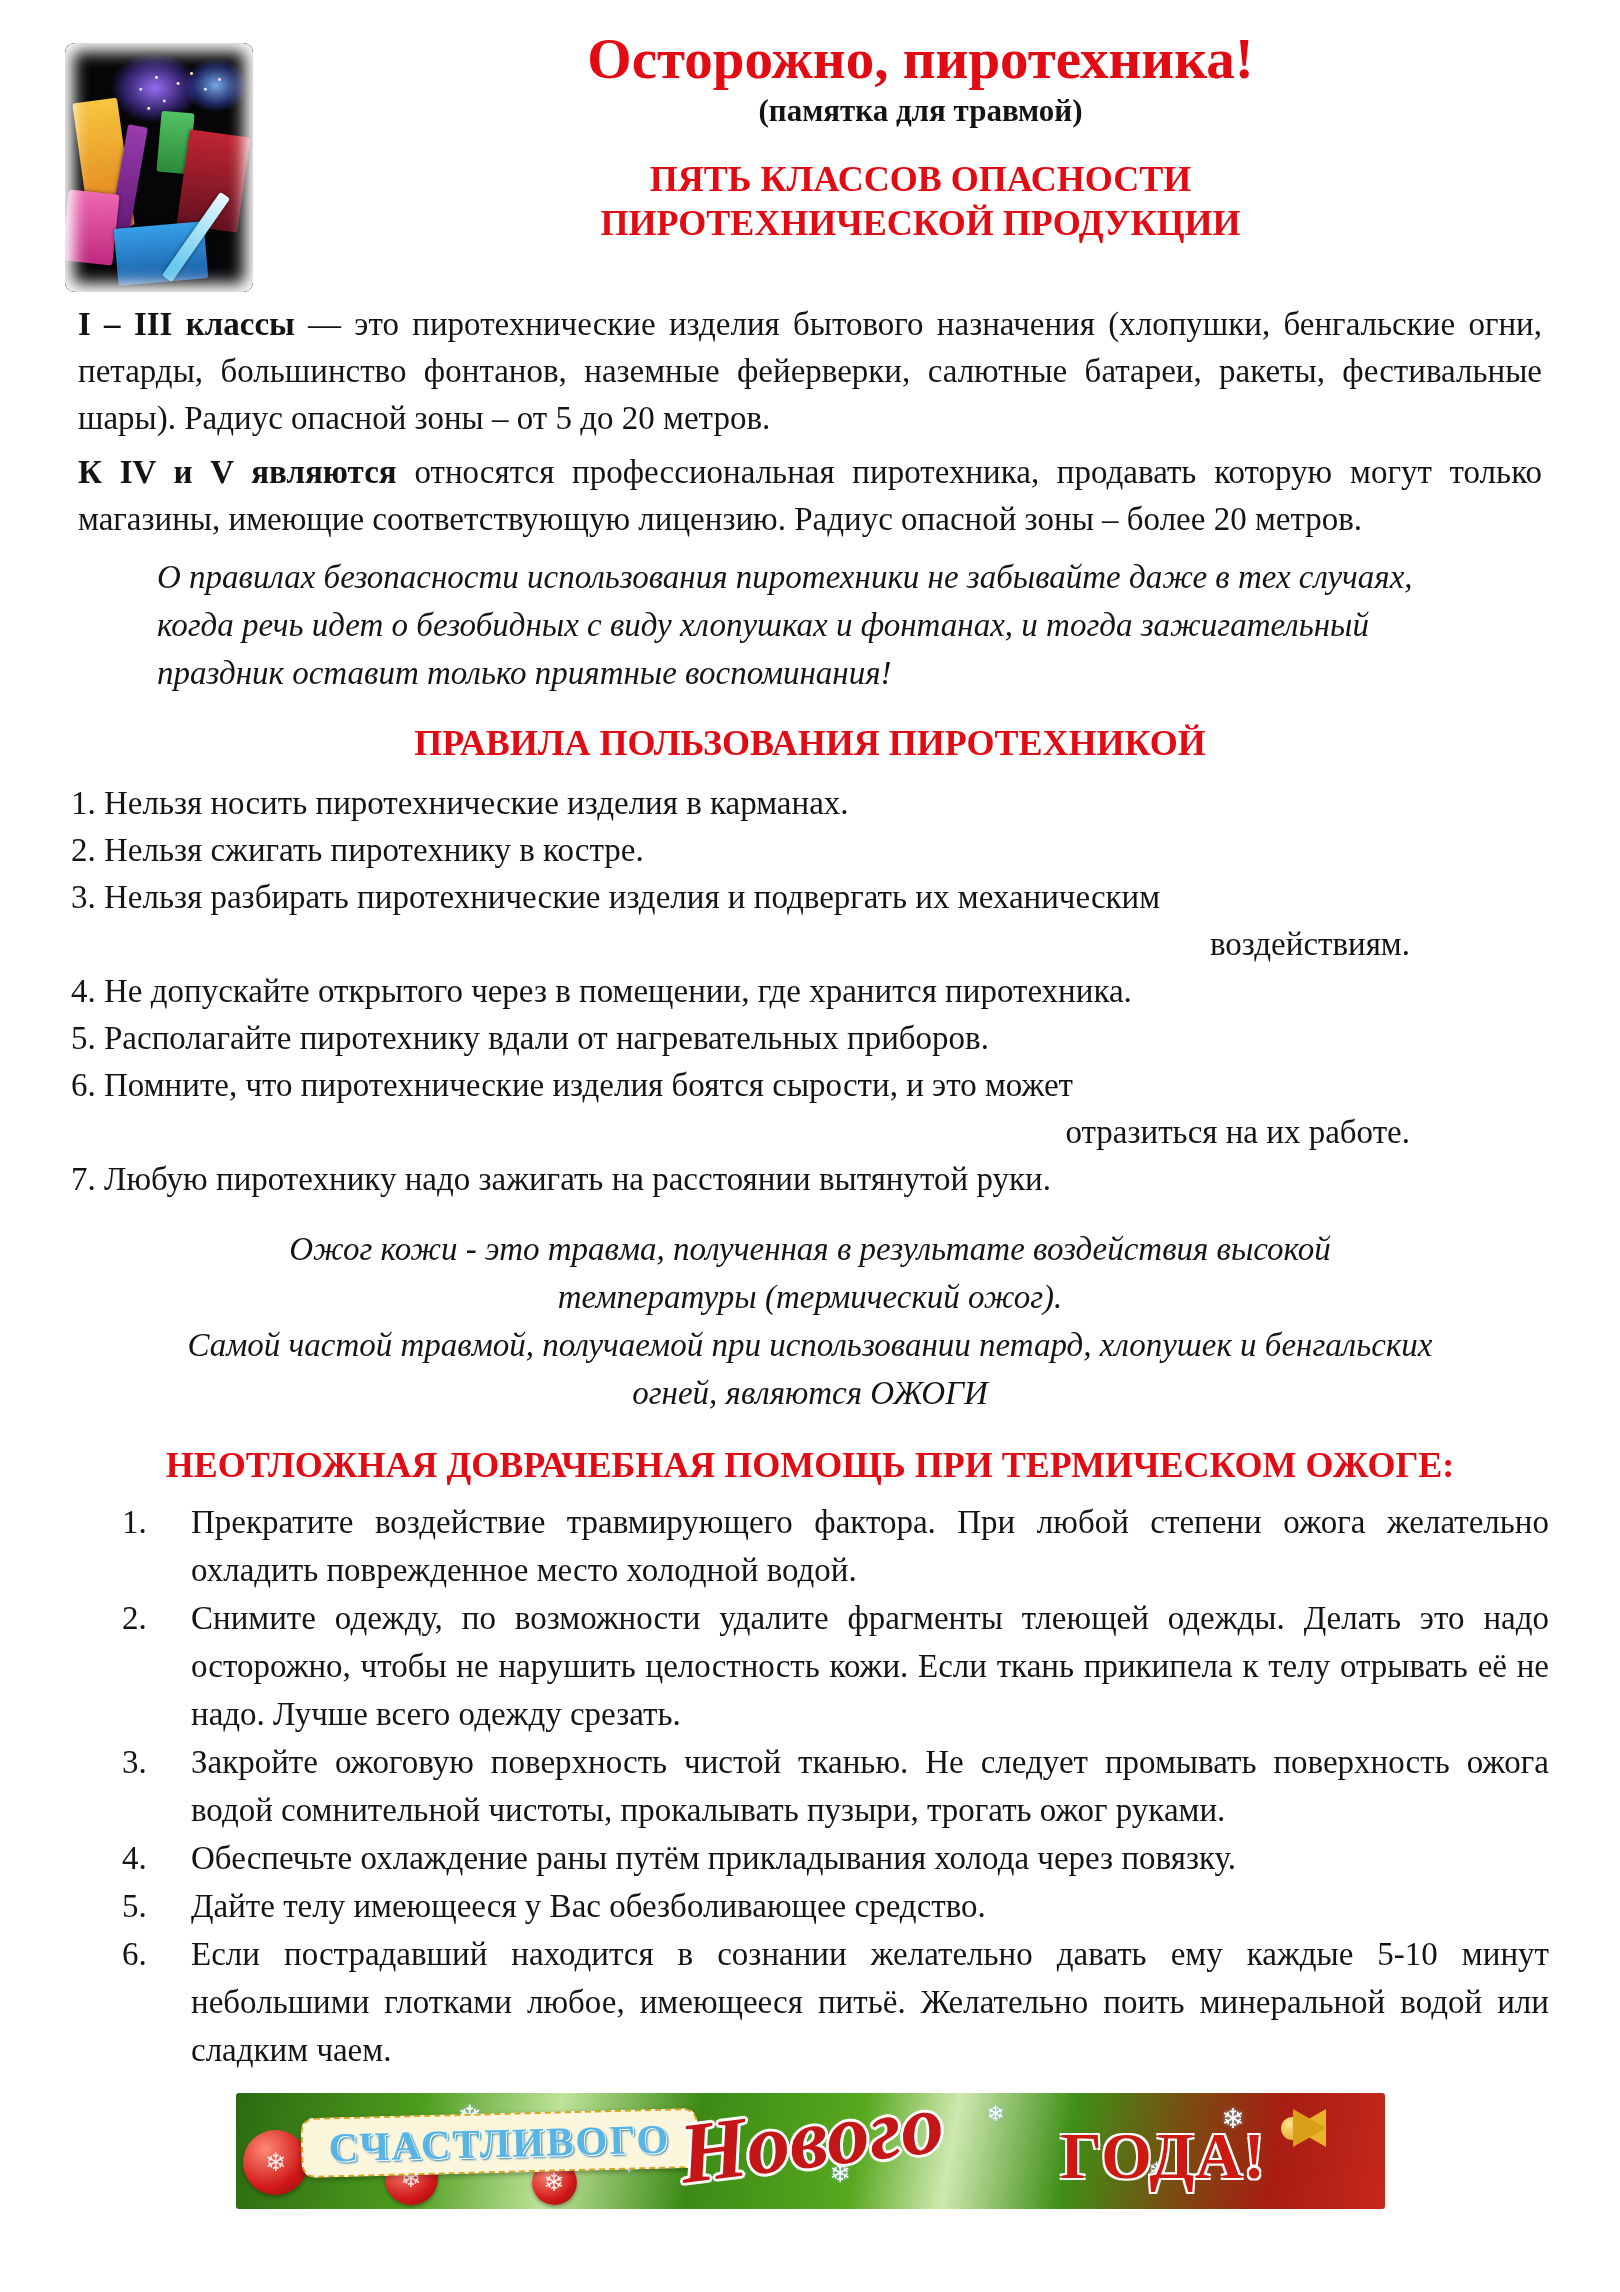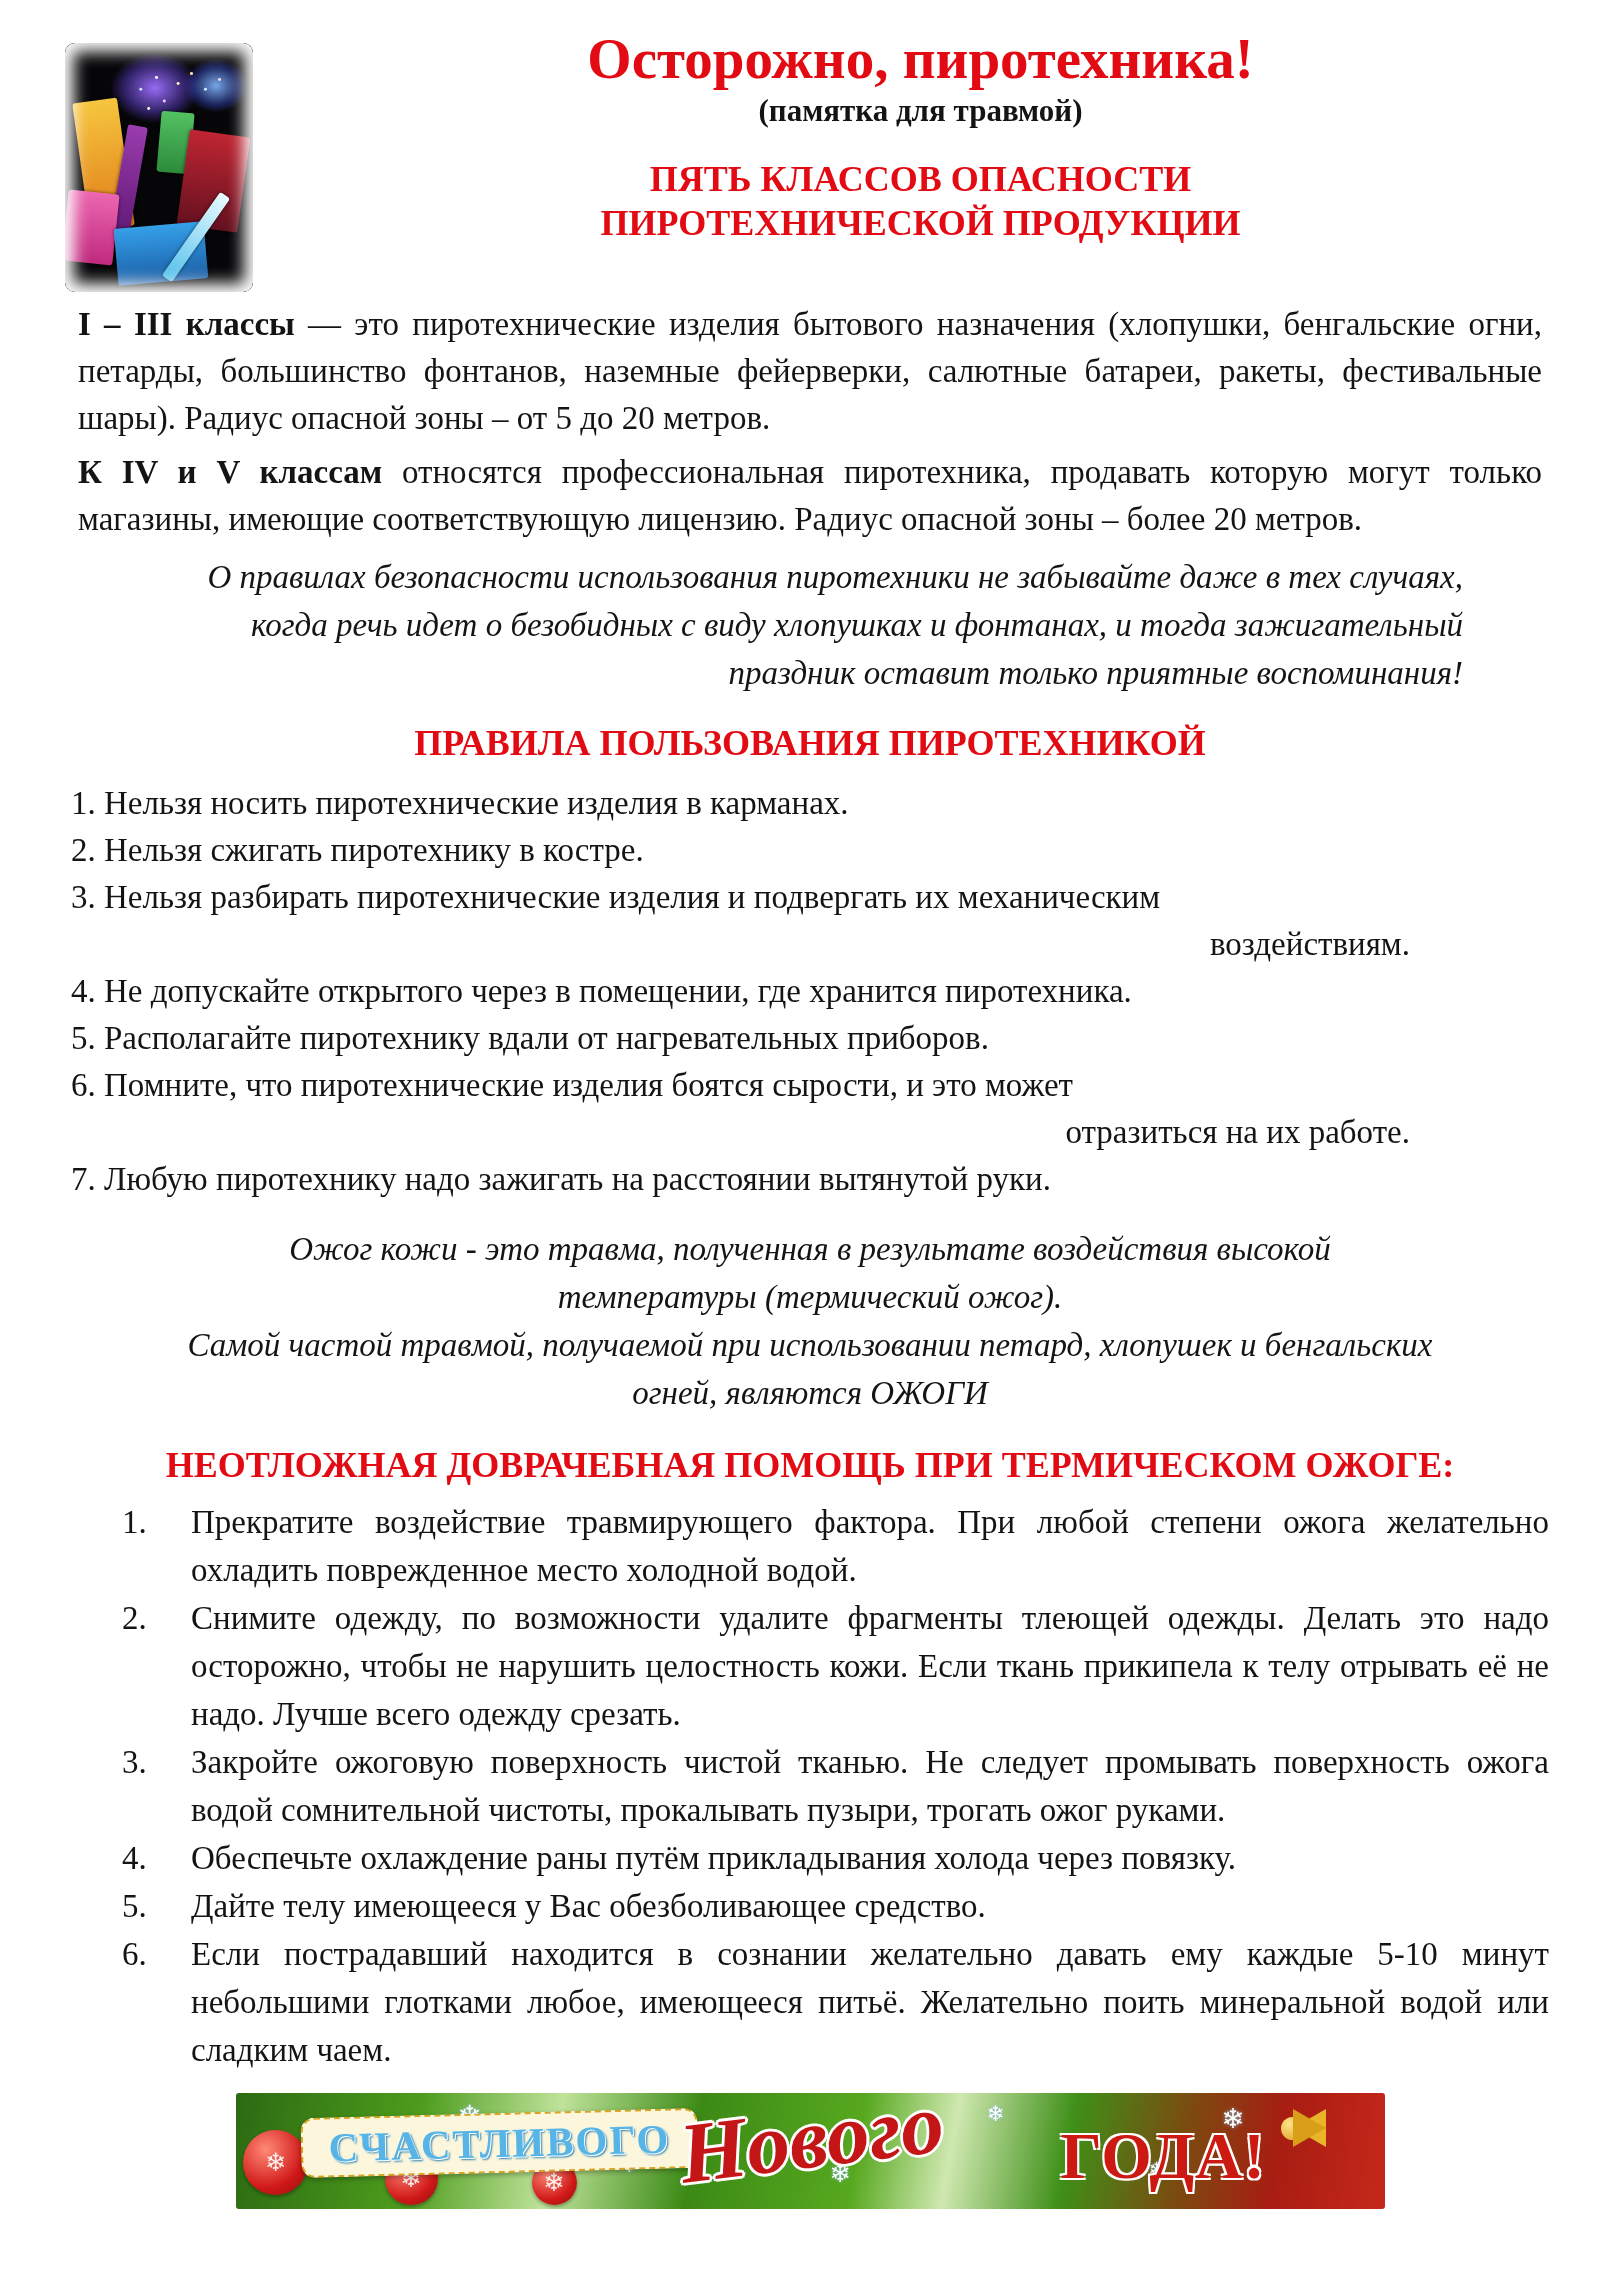--- a/index.html
+++ b/index.html
@@ -42,21 +42,21 @@
   .bx7{left:125px;top:143px;width:11.8px;height:102px;background:linear-gradient(#e8fbff,#54c0ea);transform:rotate(35deg);}
 
   .titles{margin-left:221px;text-align:center;padding-top:29px;}
   .doc-title{margin:0;font-size:57px;line-height:1.05;font-weight:bold;color:var(--red);}
   .doc-subtitle{margin-top:3.9px;font-size:31px;font-weight:bold;}
   .classes-heading{margin-top:29px;font-size:36px;line-height:1.22;font-weight:bold;color:var(--red);}
 
   
   .para{font-size:33px;line-height:47px;text-align:justify;margin:7px;}
   .lead{font-weight:bold;}
-  .note-italic{font-style:italic;text-align:right;font-size:33px;line-height:48px;margin:9.8px 0 0;padding:0 86px;}
+  .note-italic{font-style:italic;text-align:left;font-size:33px;line-height:48px;margin:9.8px 0 0;padding:0 86px;}
 
   .red-heading{text-align:center;color:var(--red);font-weight:bold;font-size:36px;margin:25.5px 0 15.7px;}
 
   .rules-list{font-size:33px;line-height:47px;}
   .rule-line{white-space:nowrap;}
   .rule-cont{text-align:right;padding-right:139px;}
 
   .burns-note{text-align:center;font-style:italic;font-size:33px;line-height:48px;margin:21.6px 0 0;padding:0 116px;}
 
   .aid-heading{margin:27.4px 0 11.8px;}
@@ -133,21 +133,21 @@
         <span>ПЯТЬ КЛАССОВ ОПАСНОСТИ</span><br>
         <span>ПИРОТЕХНИЧЕСКОЙ ПРОДУКЦИИ</span>
       </div>
     </div>
   </header>
 
   <div class="content">
 
     <p class="para"><span class="lead">I – III классы</span><span> — это пиротехнические изделия бытового назначения (хлопушки, бенгальские огни, петарды, большинство фонтанов, наземные фейерверки, салютные батареи, ракеты, фестивальные шары).  Радиус опасной зоны – от 5 до 20 метров.</span></p>
 
-    <p class="para"><span class="lead">К IV и V классам</span><span> относятся  профессиональная пиротехника,  продавать  которую могут только магазины, имеющие соответствующую лицензию. Радиус опасной зоны – более 20 метров.</span></p>
+    <p class="para"><span class="lead">К IV и V являются</span><span> относятся  профессиональная пиротехника,  продавать  которую могут только магазины, имеющие соответствующую лицензию. Радиус опасной зоны – более 20 метров.</span></p>
 
     <p class="note-italic">О правилах безопасности использования пиротехники не забывайте даже в тех случаях, когда речь идет о безобидных с виду хлопушках и фонтанах, и тогда зажигательный праздник оставит только приятные воспоминания!</p>
 
     <div class="red-heading">ПРАВИЛА ПОЛЬЗОВАНИЯ ПИРОТЕХНИКОЙ</div>
 
     <div class="rules-list">
       <div class="rule-line"><span>1.</span> <span>Нельзя носить пиротехнические изделия в карманах.</span></div>
       <div class="rule-line"><span>2.</span> <span>Нельзя сжигать пиротехнику в костре.</span></div>
       <div class="rule-line"><span>3.</span> <span>Нельзя разбирать пиротехнические изделия и подвергать их механическим</span></div>
       <div class="rule-cont">воздействиям.</div>

